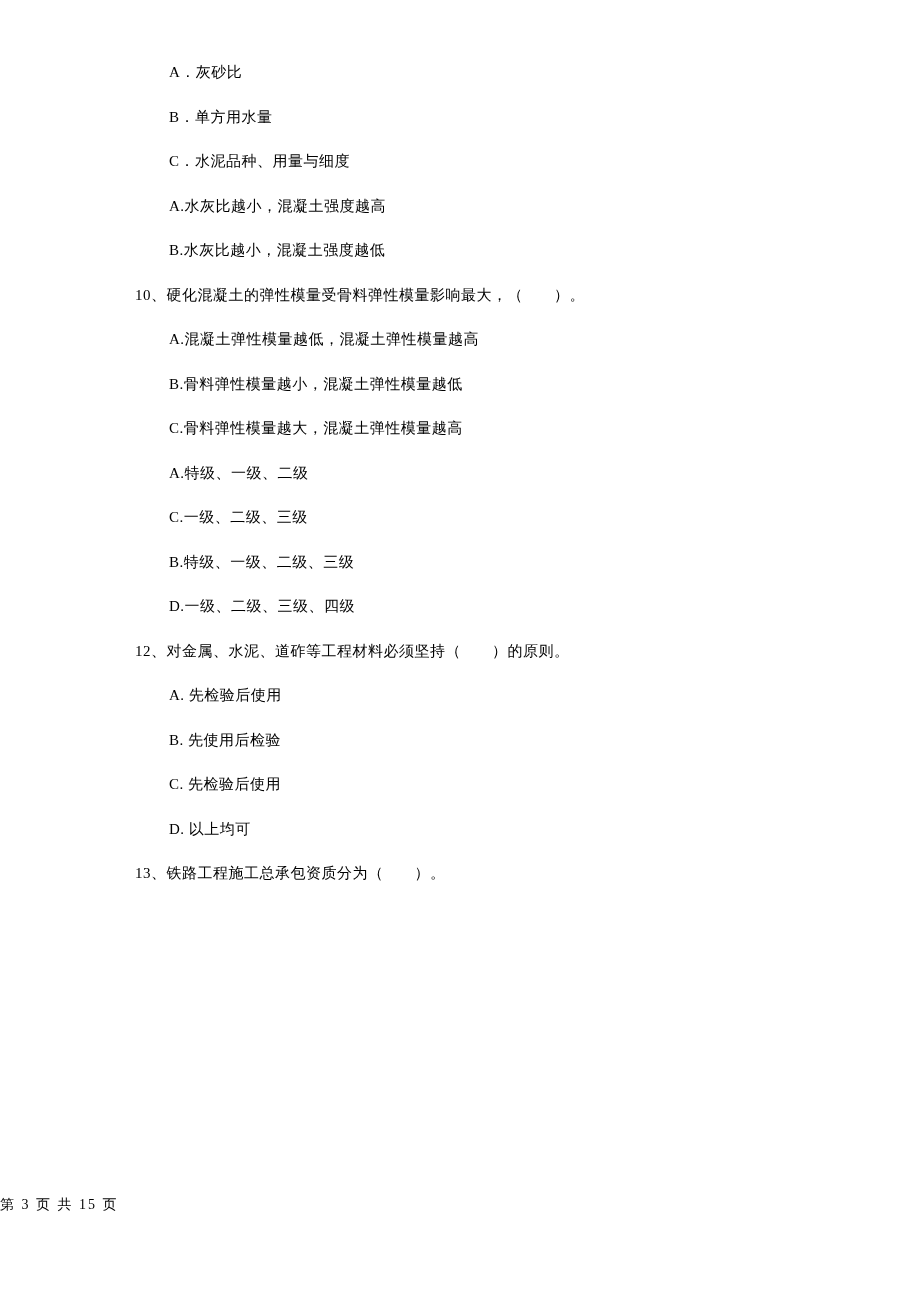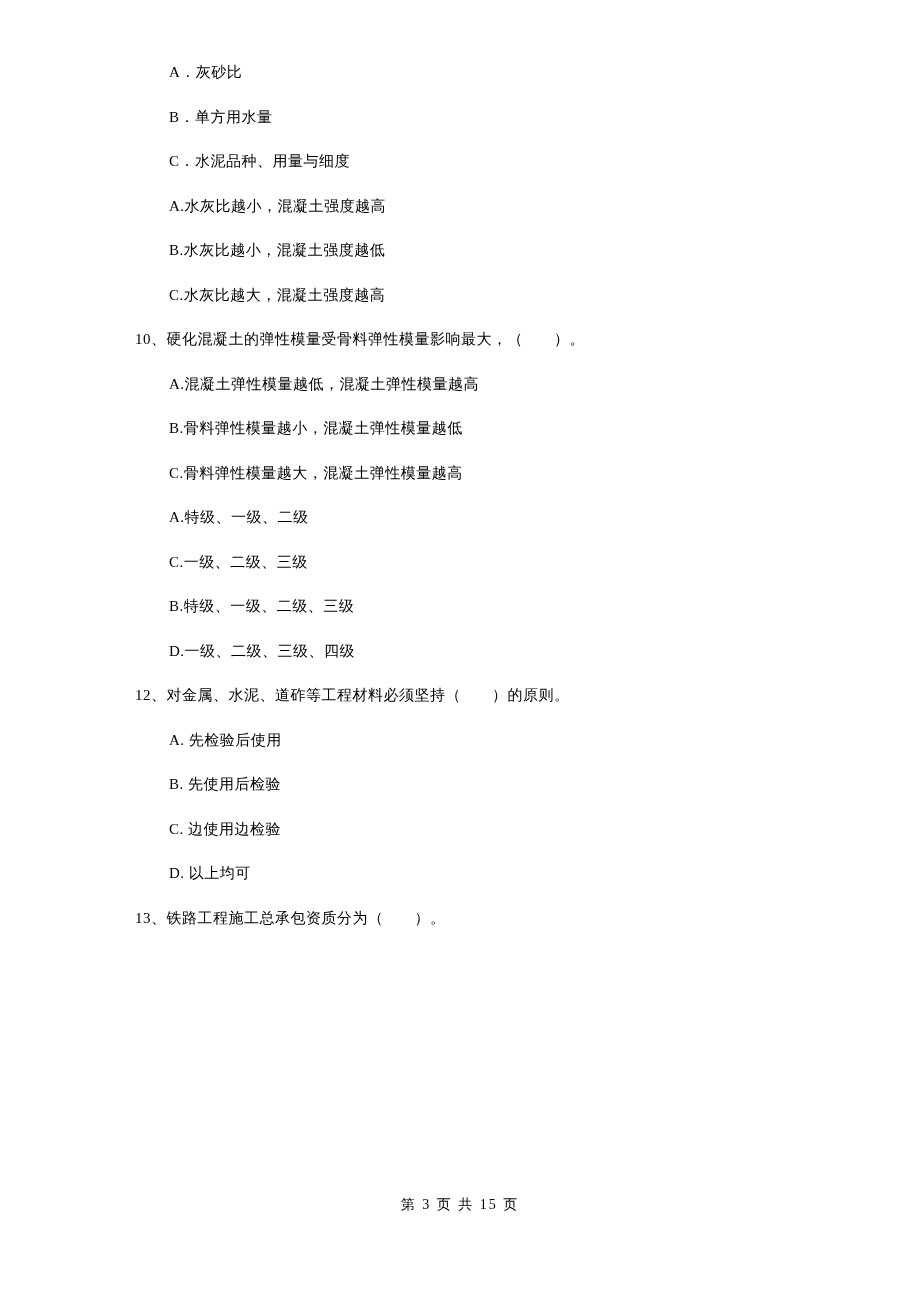--- a/index.html
+++ b/index.html
@@ -27,51 +27,50 @@
   }
   .question {
     margin-bottom: 22px;
     letter-spacing: 0.5px;
   }
   .footer {
     position: absolute;
     bottom: 88px;
     left: 0;
     right: 0;
-    text-align: center;
+    text-align: left;
     font-size: 14px;
     letter-spacing: 2px;
   }
 </style>
 </head>
 <body>
 
 <div class="content">
 
   <div class="option">A．灰砂比</div>
   <div class="option">B．单方用水量</div>
   <div class="option">C．水泥品种、用量与细度</div>
 
   <div class="option">A.水灰比越小，混凝土强度越高</div>
   <div class="option">B.水灰比越小，混凝土强度越低</div>
-  <div class="option">C.水灰比越大，混凝土强度越高</div>
 
   <div class="question">10、硬化混凝土的弹性模量受骨料弹性模量影响最大，（　　）。</div>
   <div class="option">A.混凝土弹性模量越低，混凝土弹性模量越高</div>
   <div class="option">B.骨料弹性模量越小，混凝土弹性模量越低</div>
   <div class="option">C.骨料弹性模量越大，混凝土弹性模量越高</div>
 
   <div class="option">A.特级、一级、二级</div>
   <div class="option">C.一级、二级、三级</div>
   <div class="option">B.特级、一级、二级、三级</div>
   <div class="option">D.一级、二级、三级、四级</div>
 
   <div class="question">12、对金属、水泥、道砟等工程材料必须坚持（　　）的原则。</div>
   <div class="option">A. 先检验后使用</div>
   <div class="option">B. 先使用后检验</div>
-  <div class="option">C. 边使用边检验</div>
+  <div class="option">C. 先检验后使用</div>
   <div class="option">D. 以上均可</div>
 
   <div class="question">13、铁路工程施工总承包资质分为（　　）。</div>
 
 </div>
 
 <div class="footer">第 3 页 共 15 页</div>
 
 </body></html>

